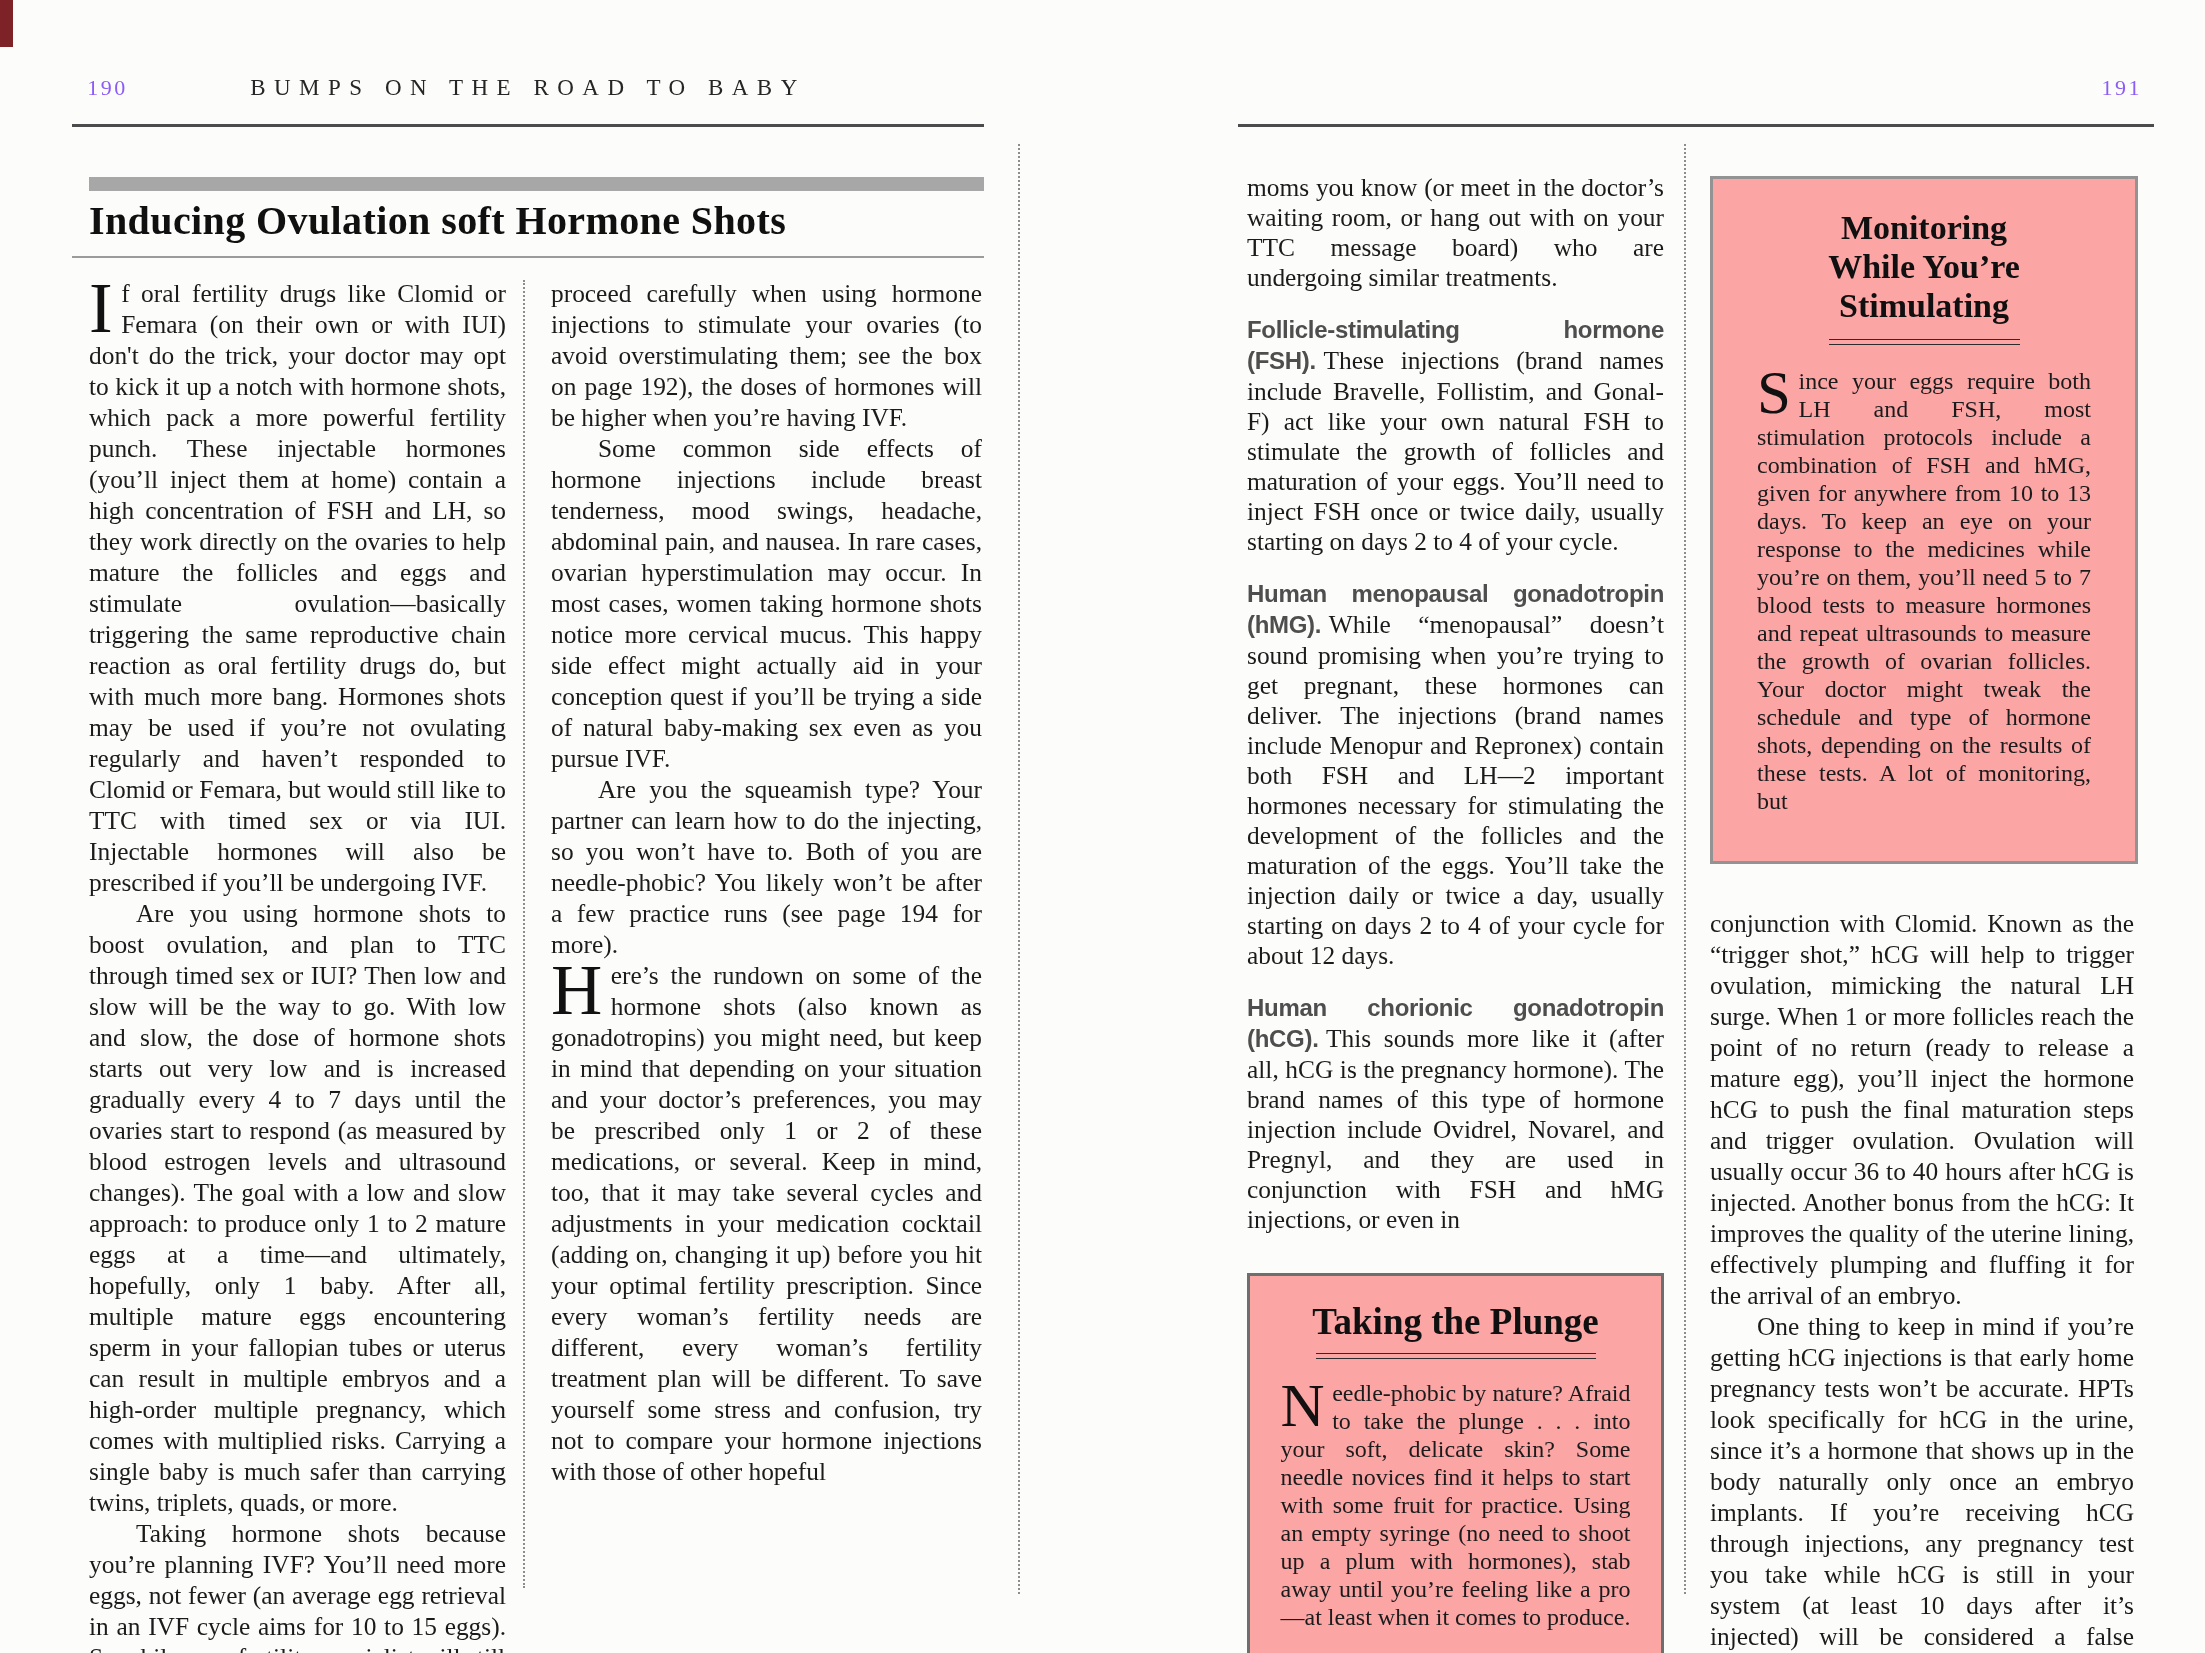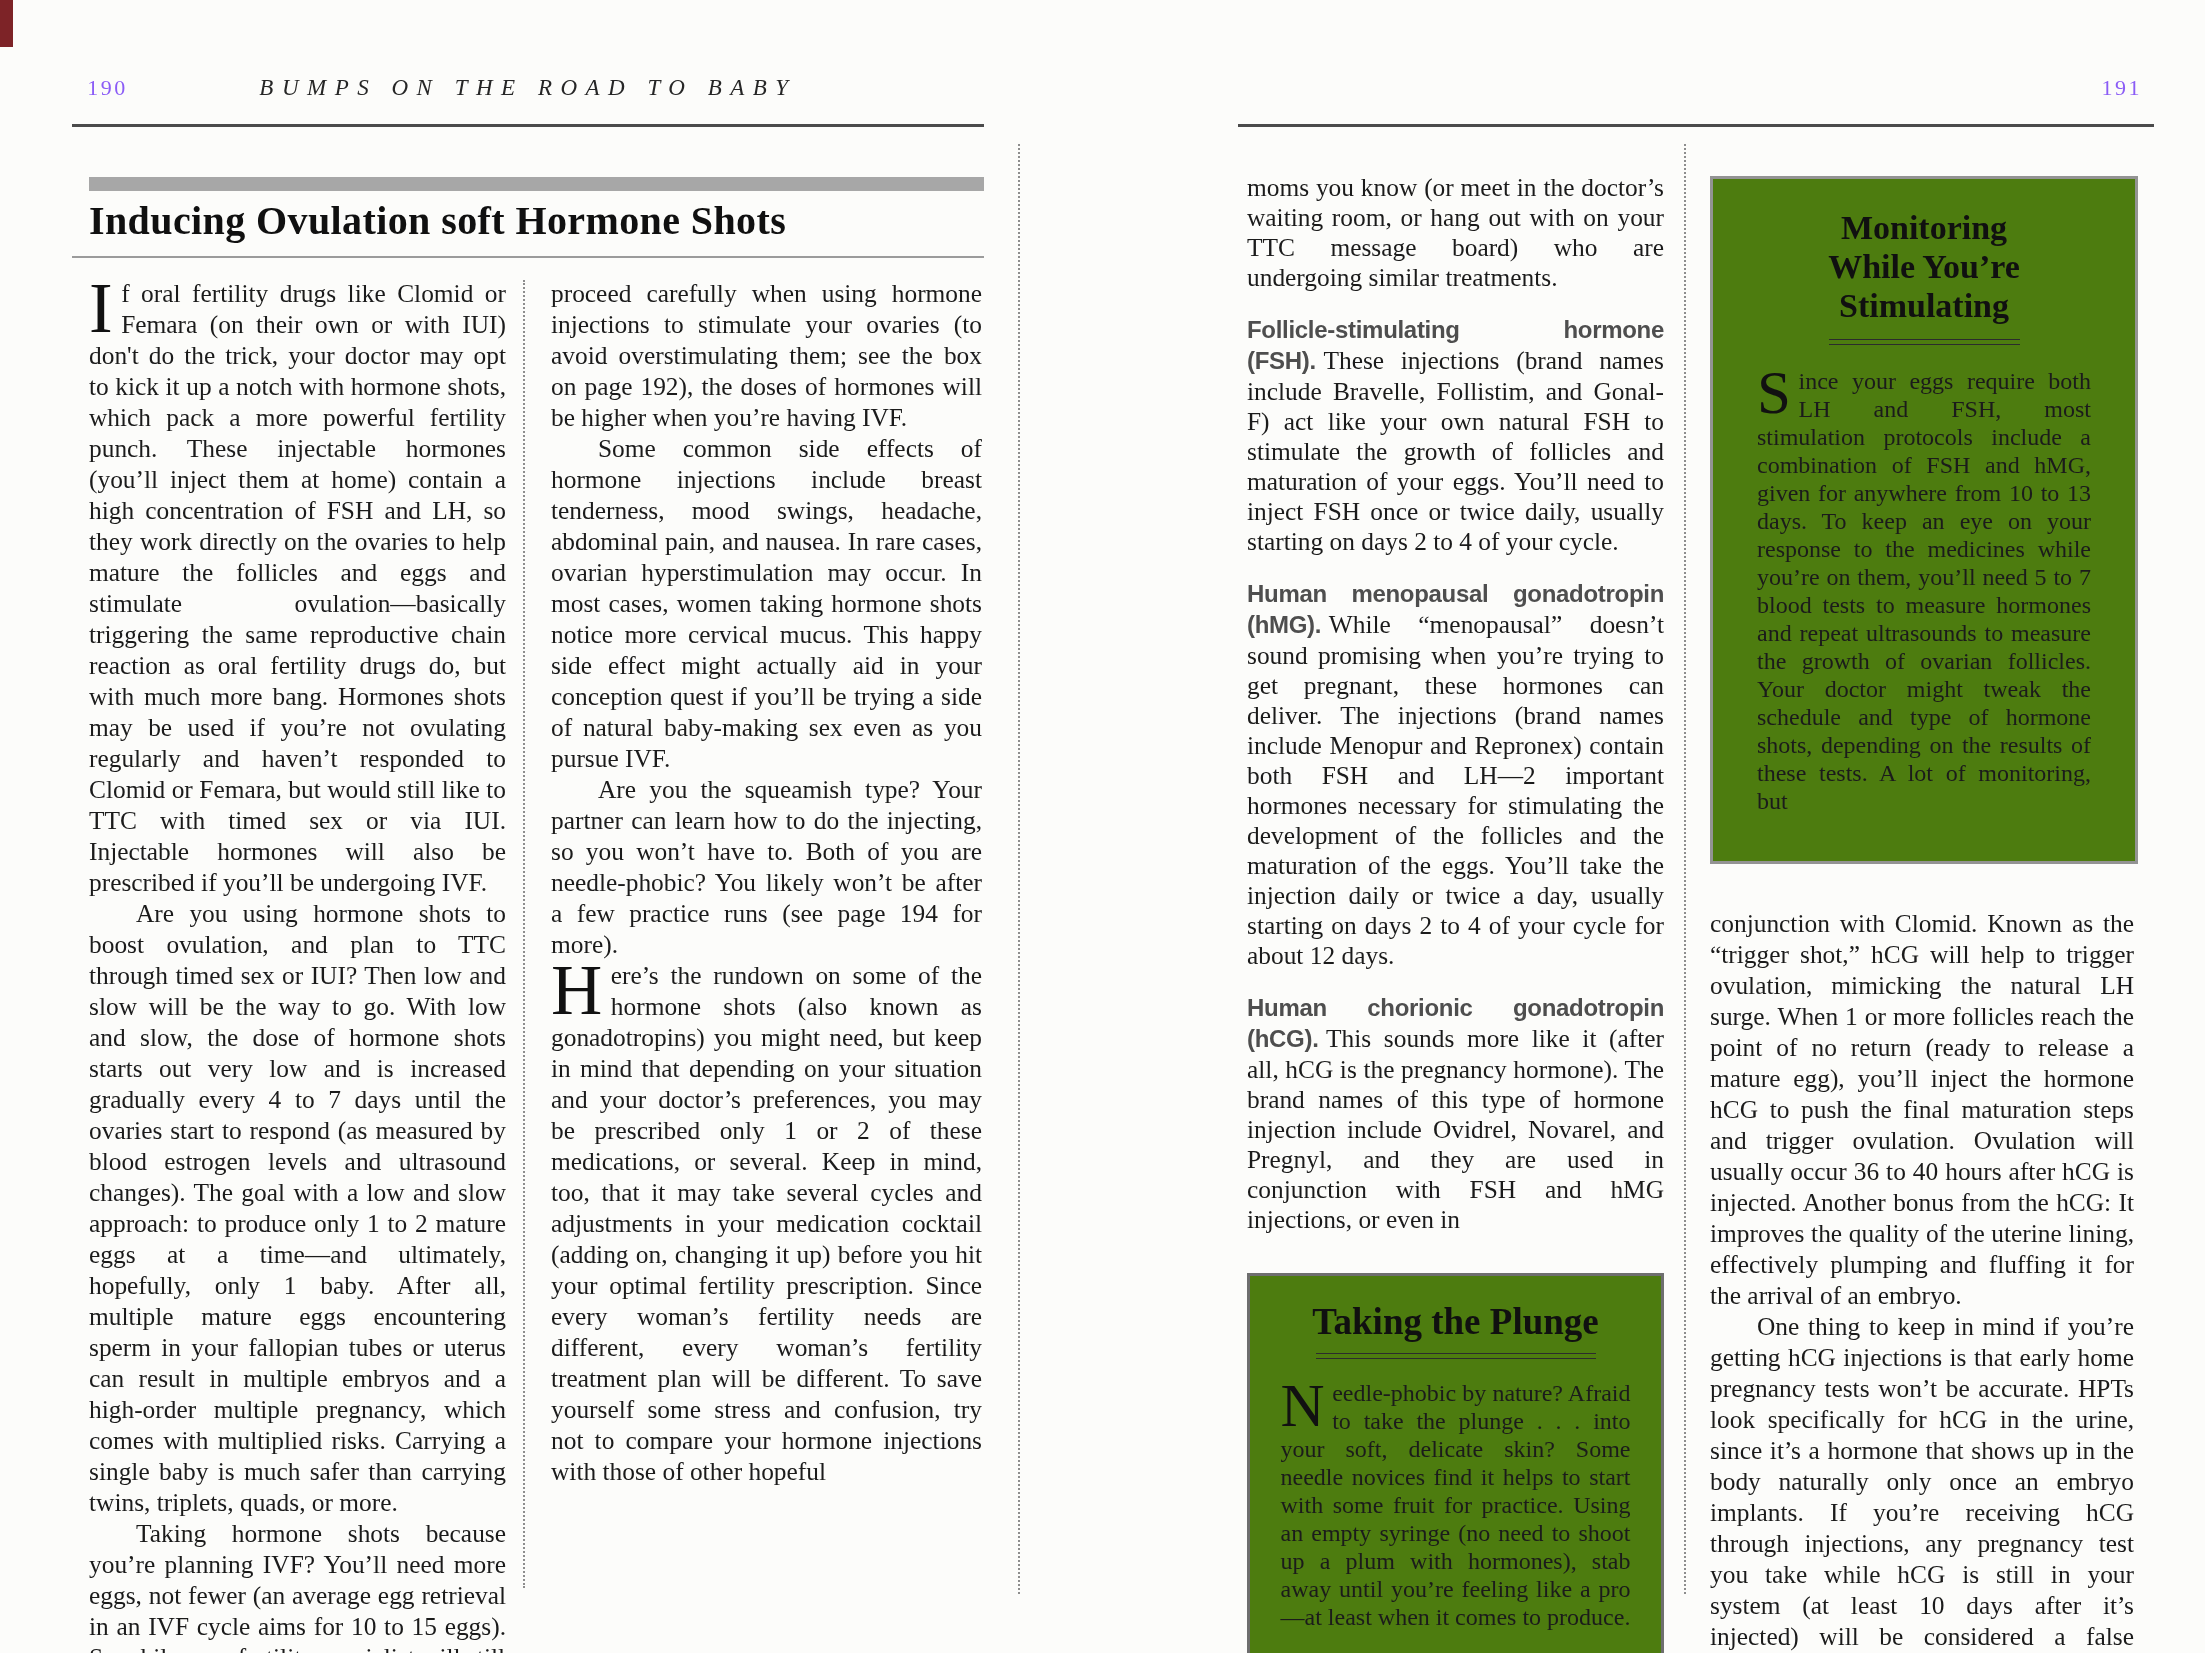--- a/index.html
+++ b/index.html
@@ -6,21 +6,21 @@
   .sheet {
     position:relative; width:2205px; height:1654px;
     background:#fcfcfa; overflow:hidden;
     font-family:"Liberation Serif", serif; color:#1b1b1b;
   }
   .corner-mark { position:absolute; left:0; top:0; width:12.7px; height:47px; background:#7d2327; }
 
   
   .runhead-row { position:absolute; top:75px; height:34px; }
   .folio { position:absolute; top:0; font-size:22px; letter-spacing:2.5px; color:#8b5cf6; }
-  .runtitle { position:absolute; top:0; width:100%; text-align:center; font-size:23px; letter-spacing:8.5px; color:#262626; white-space:nowrap;font-style:italic; }
+  .runtitle { position:absolute; top:0; width:100%; text-align:center; font-size:23px; letter-spacing:8.5px; color:#262626; white-space:nowrap; }
   .head-rule { position:absolute; height:2.5px; background:#4b4b4b; }
 
   
   .gray-bar { position:absolute; height:13.6px; background:#a7a7a7; }
   .article-title { position:absolute; font-size:40px; font-weight:bold; letter-spacing:0.4px; color:#101010; white-space:nowrap; }
   .title-rule { position:absolute; height:1.7px; background:#9b9b9b; }
 
   .col {
     position:absolute; text-align:justify; font-size:25.4px; line-height:31px;
     -webkit-hyphens:auto; hyphens:auto; color:#1b1b1b;
@@ -38,21 +38,21 @@
 
   .lead {
     font-family:"Liberation Sans", sans-serif; font-weight:bold; font-size:24px;
     color:#4e4e4e; letter-spacing:-0.3px; margin-right:7.6px;
   }
 
   
   .dotsep { position:absolute; width:0; border-left:2.5px dotted #8d8d8d; }
 
   
-  .side-box { border:3.4px solid #939393; background:#4d7c0f; }
+  .side-box { border:3.4px solid #939393; background:#fca5a5; }
   .mbox { padding:29px 32px 34px 32px; }
   .pbox { border-color:#6e6e6e; padding:25.4px 30.5px 25.4px 30.5px; margin-top:39px; }
   .box-title { text-align:center; font-weight:bold; color:#101010; }
   .mbox .box-title { font-size:34px; line-height:39px; }
   .pbox .box-title { font-size:37px; line-height:41px; }
   .box-title span { display:block; }
   .dbl-rule { height:4.2px; border-top:1.7px solid #2c2c2c; border-bottom:1.7px solid #2c2c2c; margin:13.6px auto 22px auto; }
   .mbox .dbl-rule { width:191px; }
   .pbox .dbl-rule { width:280px; margin:10.2px auto 20.4px auto; }
   .box-body { text-align:justify; font-size:24px; line-height:28px; -webkit-hyphens:auto; hyphens:auto; margin:12px; }

